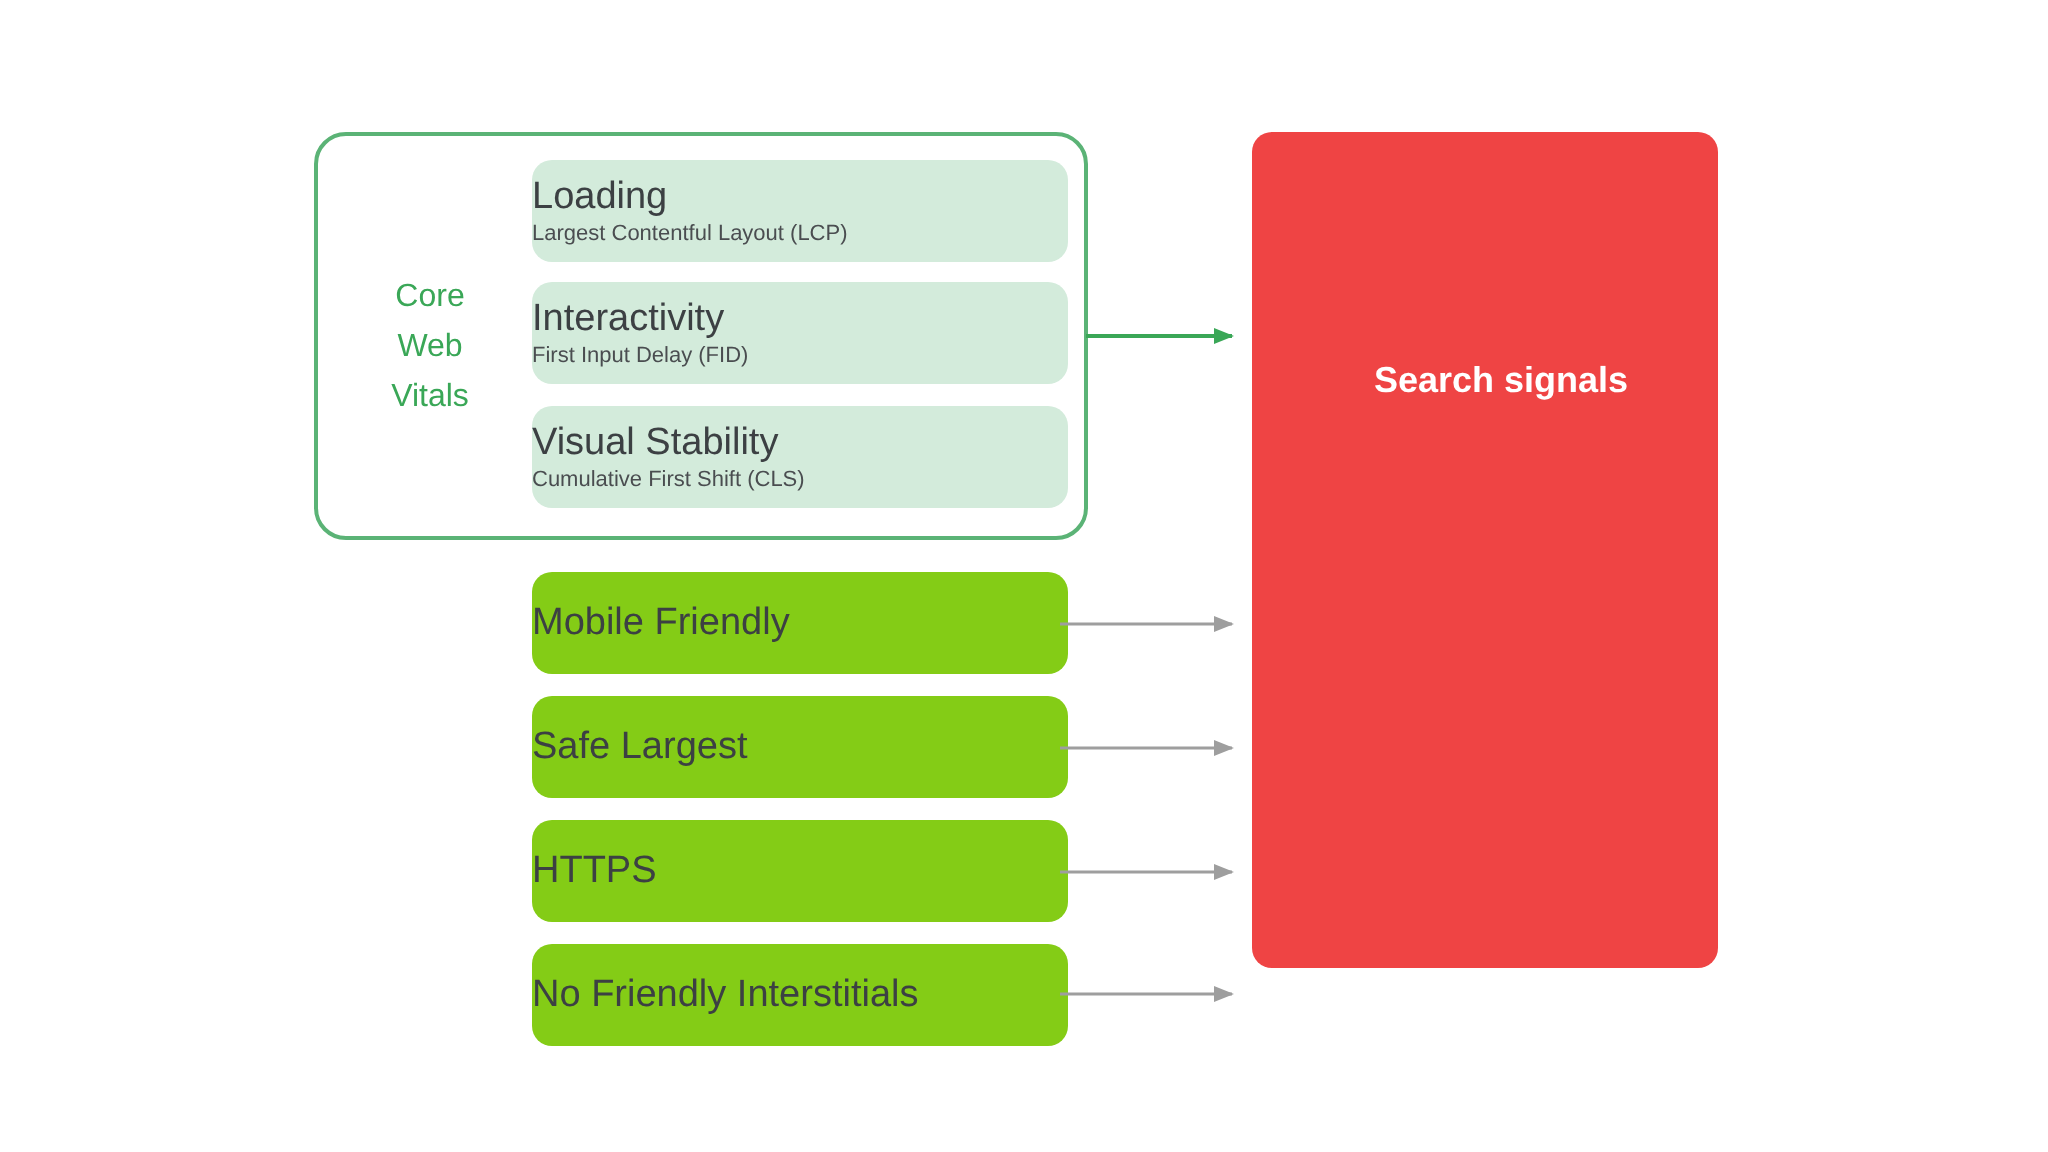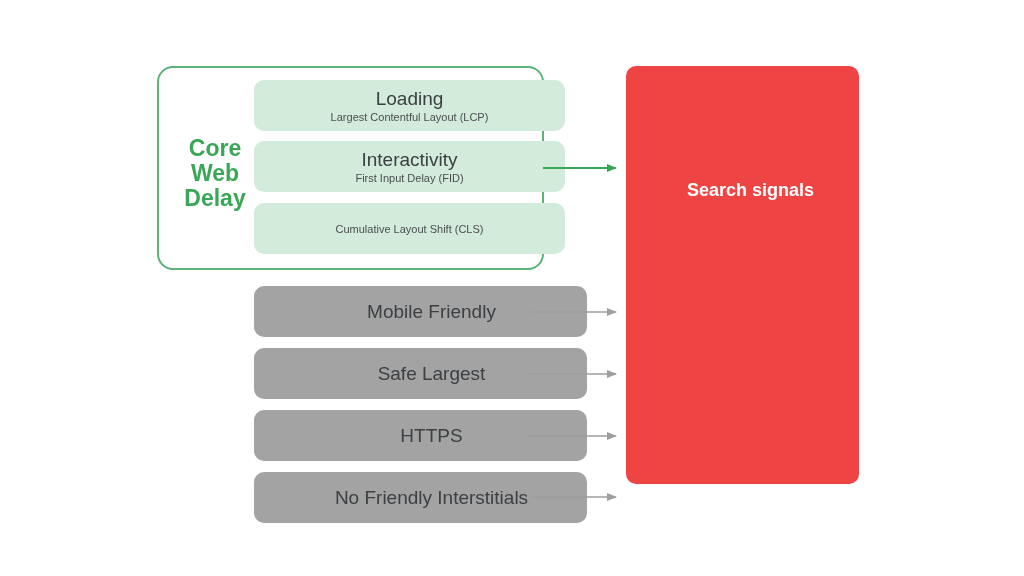--- a/index.html
+++ b/index.html
@@ -7,29 +7,29 @@
       width: 1024px; height: 576px; background: #ffffff;
       position: relative; overflow: hidden;
       font-family: "Liberation Sans", "DejaVu Sans", sans-serif;
     }
     .cwv-group {
       position: absolute; left: 157px; top: 66px; width: 383px; height: 200px;
       border: 2px solid #5bb376; border-radius: 16px; box-sizing: content-box;
     }
     .cwv-label {
       position: absolute; left: 170px; top: 136px; width: 90px;
-      text-align: center; color: #3aa757; font-weight: bold; font-size: 23px; line-height: 25px;
+      text-align: center; color: #3aa757; font-weight: normal; font-size: 16px; line-height: 25px;
     }
     .box {
-      position: absolute; left: 254px; width: 311px; border-radius: 10px;
-      display: flex; flex-direction: column; align-items: center; justify-content: center;
+      position: absolute; left: 266px; width: 268px; border-radius: 10px;
+      display: flex; flex-direction: column; justify-content: center;
       color: #3c4043;
     }
     .box.green { background: #d3ebdb; height: 51px; }
-    .box.gray { background: #a3a3a3; height: 51px; padding-left: 22px; }
+    .box.gray { background: #84cc16; height: 51px; }
     .box .title { font-size: 19px; line-height: 22px; }
     .box .sub { font-size: 11px; line-height: 14px; color: #4a4d50; }
     .box.gray .title { font-size: 19px; }
     .target {
       position: absolute; left: 626px; top: 66px; width: 217px; height: 418px;
       background: #ef4444; border-radius: 10px;
       display: flex; align-items: center; justify-content: center; padding-left: 16px;
     }
     .target-text {
       color: #ffffff; font-weight: bold; font-size: 18px; line-height: 25px;
@@ -37,33 +37,34 @@
     }
     svg.arrows { position: absolute; left: 0; top: 0; }
   </style>
 </head>
 <body>
 
 <div class="cwv-group"></div>
 <div class="cwv-label">
   <div>Core</div>
   <div>Web</div>
-  <div>Delay</div>
+  <div>Vitals</div>
 </div>
 
 <div class="box green" style="top:80px">
   <div class="title">Loading</div>
   <div class="sub">Largest Contentful Layout (LCP)</div>
 </div>
 <div class="box green" style="top:141px">
   <div class="title">Interactivity</div>
   <div class="sub">First Input Delay (FID)</div>
 </div>
 <div class="box green" style="top:203px">
-  <div class="sub">Cumulative Layout Shift (CLS)</div>
+  <div class="title">Visual Stability</div>
+  <div class="sub">Cumulative First Shift (CLS)</div>
 </div>
 
 <div class="box gray" style="top:286px">
   <div class="title">Mobile Friendly</div>
 </div>
 <div class="box gray" style="top:348px">
   <div class="title">Safe Largest</div>
 </div>
 <div class="box gray" style="top:410px">
   <div class="title">HTTPS</div>

